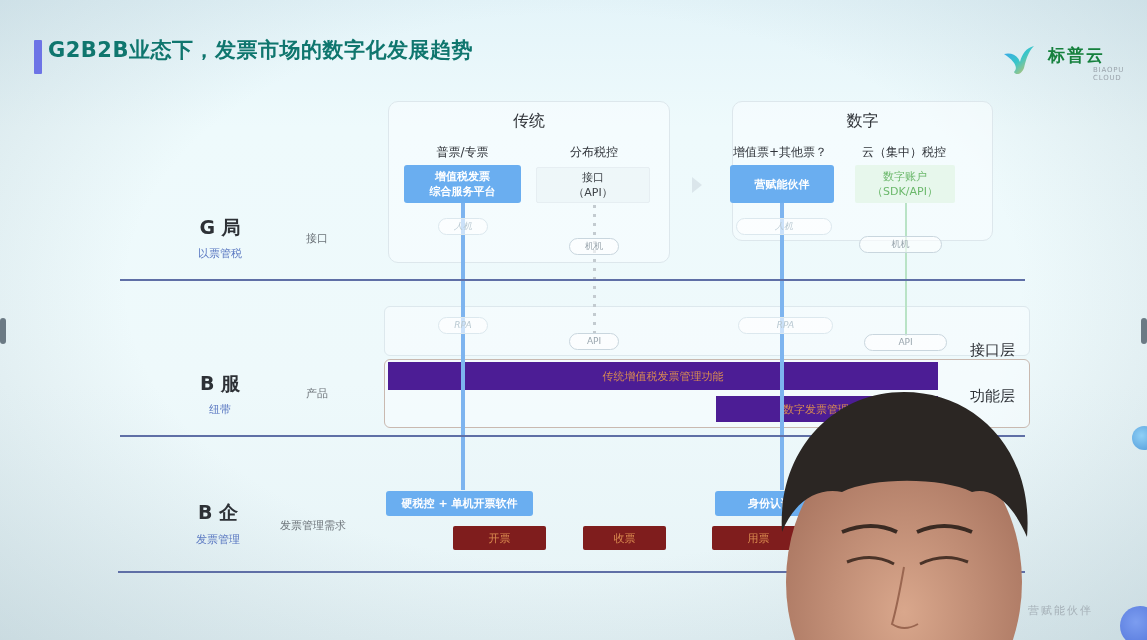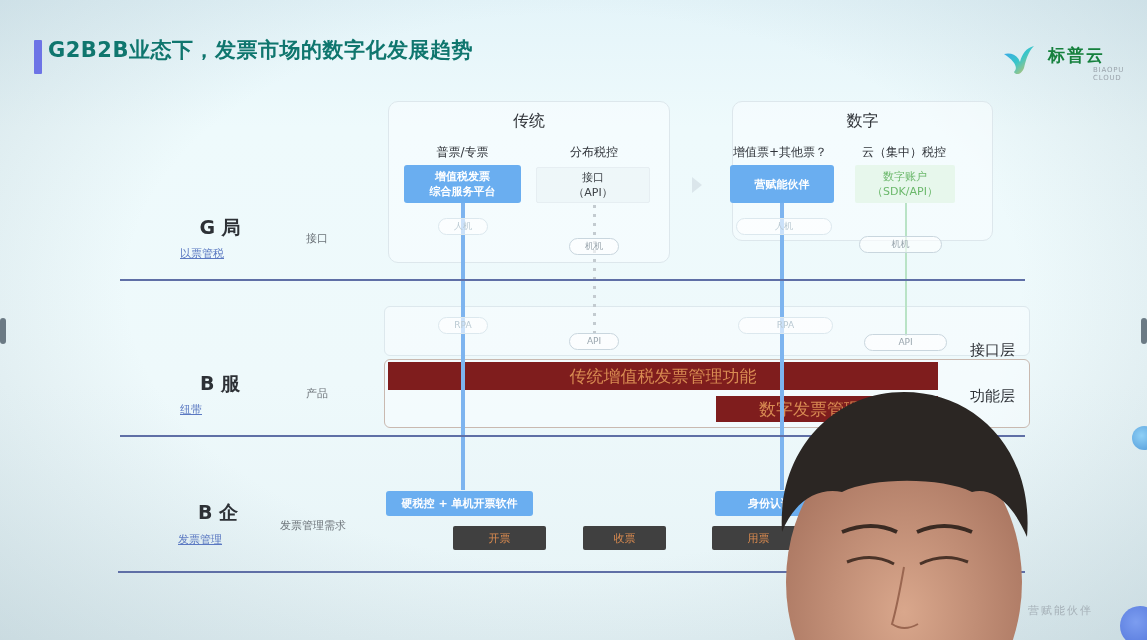--- a/index.html
+++ b/index.html
@@ -30,38 +30,38 @@
     border: 1px solid #dde7ec; border-radius: 10px; background: rgba(250,254,255,0.55);
   }
   .panel-title { font-size: 16px; color: #2f3338; text-align: center; width: 100%; }
   .col-head { font-size: 12px; color: #30343a; text-align: center; white-space: nowrap; }
 
   .bluebox { background: #6aaef0; color: #fff; border-radius: 3px; font-size: 11px; text-align: center; line-height: 15px; display:flex; align-items:center; justify-content:center; flex-direction:column; font-weight: bold; }
   .ghostbox { background: rgba(236,245,248,0.8); border: 1px solid #e6eef2; color: #3f4449; border-radius: 2px; font-size: 11px; text-align: center; line-height: 15px; display:flex; align-items:center; justify-content:center; flex-direction:column; }
   .greenbox { background: rgba(225,245,228,0.7); color: #6bb86b; border-radius: 2px; font-size: 11px; text-align: center; line-height: 15px; display:flex; align-items:center; justify-content:center; flex-direction:column; }
 
   .pill { border: 1px solid #c9d6de; border-radius: 10px; font-size: 9px; color: #9aa6ae; text-align: center; line-height: 15px; height: 17px; background: rgba(255,255,255,0.6); }
-  .pill.faint { border-color: #dce8ee; color: #b9c9d2; }
+  .pill.faint { border-color: #dce8ee; color: #b9c9d2; font-style: italic; }
 
   .vline-blue { width: 4px; background: #7db4ef; }
   .vline-green { width: 2px; background: #b9e3c6; }
   .vdots { width: 3px; background: repeating-linear-gradient(180deg, #c3cbd0 0 3px, transparent 3px 9px); }
 
   .hline { height: 2px; background: #5f6fa6; }
 
   .row-title { font-size: 19px; font-weight: bold; color: #2d3136; text-align: center; }
-  .row-sub { font-size: 11px; color: #5b79c2; text-align: left; text-decoration: underline; }
+  .row-sub { font-size: 11px; color: #5b79c2; text-align: center; }
   .row-mid { font-size: 11px; color: #6d747a; white-space: nowrap; }
 
   .layer-box { border: 1px solid #dde8ed; border-radius: 6px; background: rgba(250,254,255,0.5); }
   .layer-box.func { border: 1.5px solid #c9b9b0; }
   .layer-label { font-size: 15px; color: #2f3338; white-space: nowrap; }
 
-  .orangebar { background: #7f1d1d; color: #d88b52; font-size: 17px; display:flex; align-items:center; justify-content:center; }
-  .orangebtn { background: #404040; color: #d98a4f; font-size: 11px; border-radius: 2px; display:flex; align-items:center; justify-content:center; }
+  .orangebar { background: #4c1d95; color: #d88b52; font-size: 11px; display:flex; align-items:center; justify-content:center; }
+  .orangebtn { background: #7f1d1d; color: #d98a4f; font-size: 11px; border-radius: 2px; display:flex; align-items:center; justify-content:center; }
 
   .arrow-right { width: 0; height: 0; border-top: 8px solid transparent; border-bottom: 8px solid transparent; border-left: 10px solid #dbe6eb; }
 
   .footer-text { font-size: 11px; color: #a6b1b8; letter-spacing: 2px; white-space: nowrap; }
 
   
   .presenter { left: 772px; top: 392px; width: 265px; height: 248px; }
   .nav-handle { background: #6b7a84; border-radius: 3px; }
   .blue-dot { border-radius: 50%; background: radial-gradient(circle at 40% 40%, #8fd0f6, #4f98d8); }
   .indigo-dot { border-radius: 50%; background: radial-gradient(circle at 40% 40%, #7c9df0, #4e71d8); }

